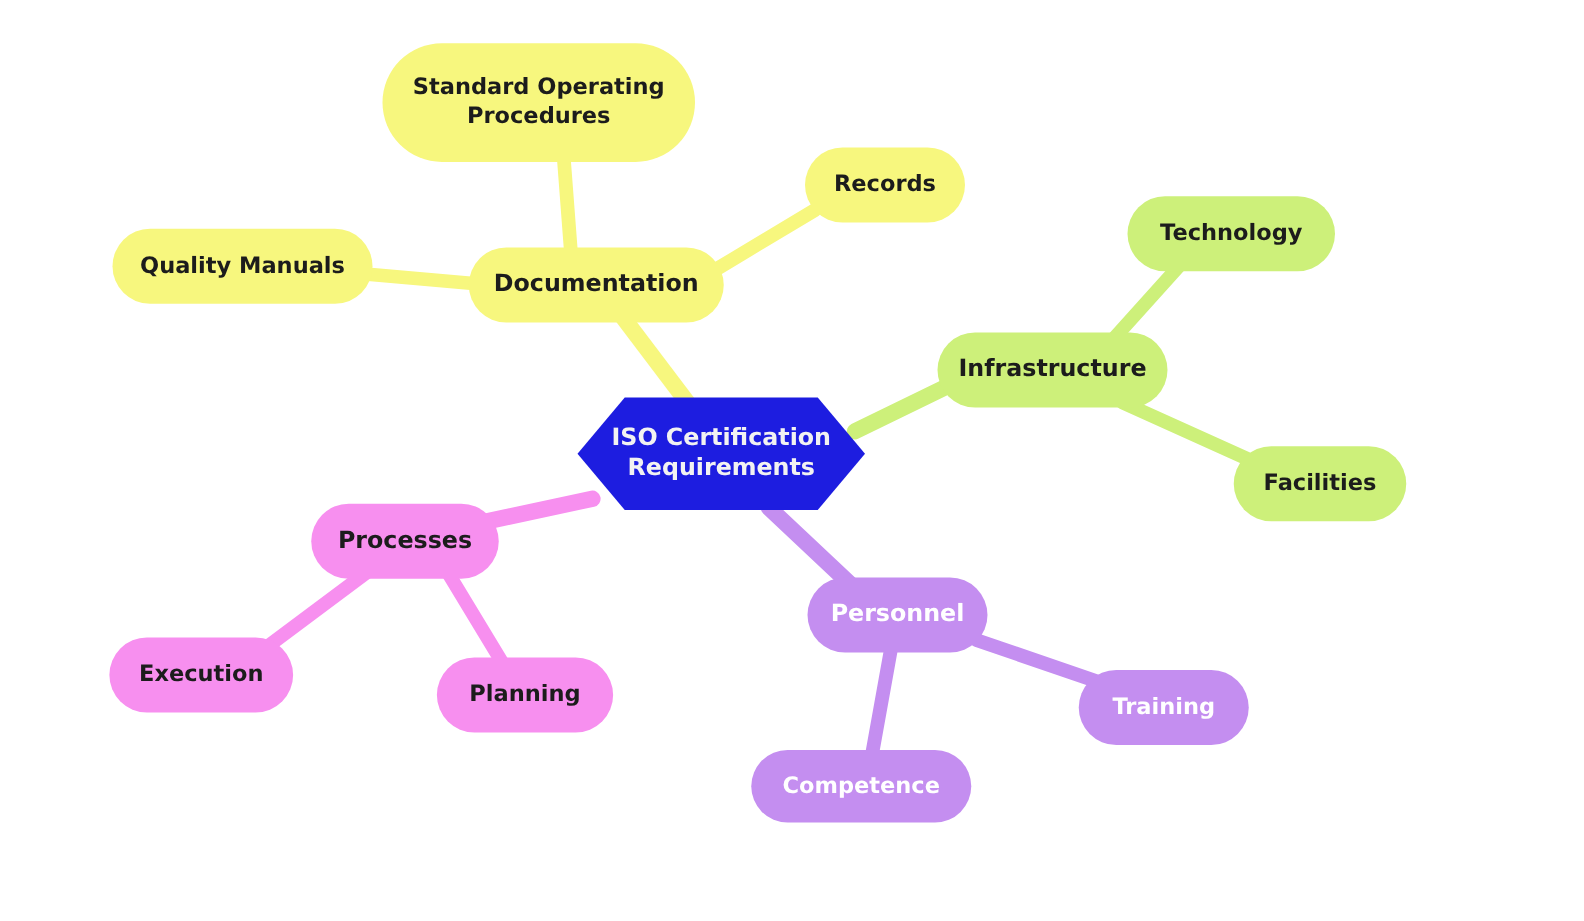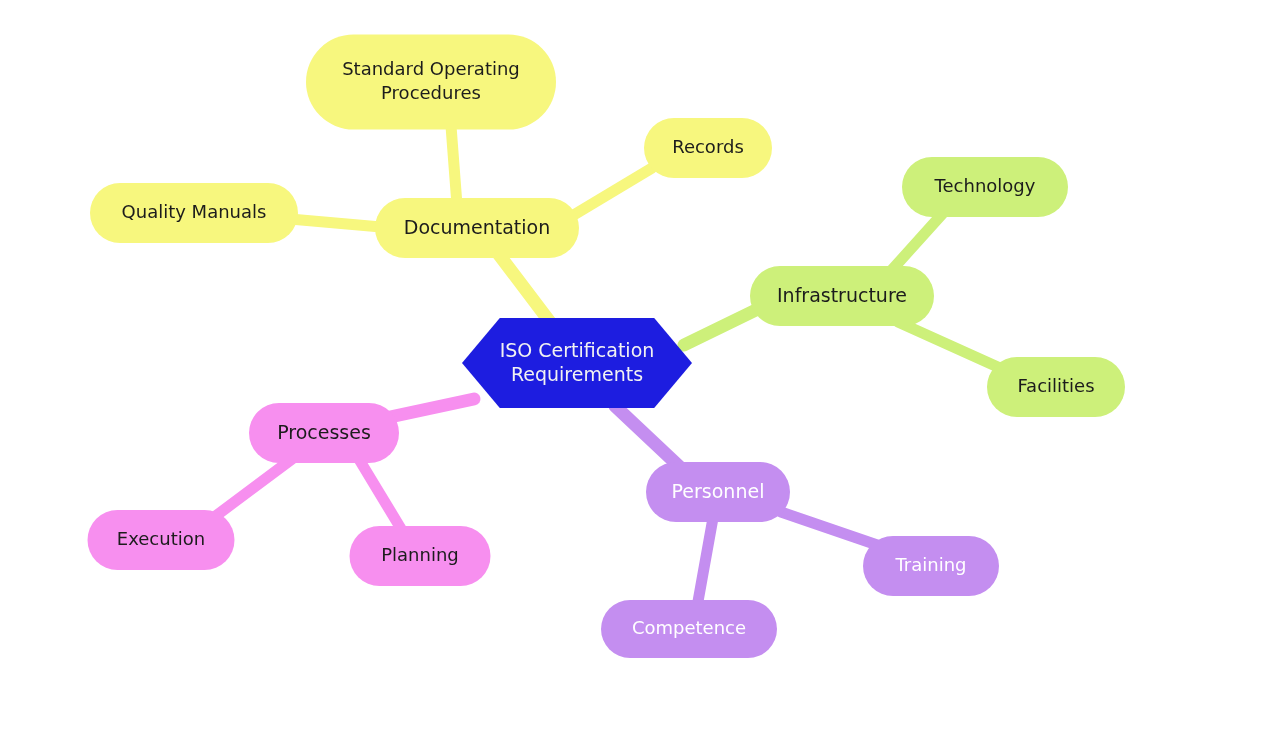--- a/index.html
+++ b/index.html
@@ -12,20 +12,21 @@
     width: 1267px;
     height: 737px;
     font-family: "DejaVu Sans", "Liberation Sans", sans-serif;
     overflow: hidden;
   }
   #mindmap-root {
     position: relative;
     width: 1267px;
     height: 737px;
     background: #ffffff;
+    font-weight: bold;
   }
   svg#mindmap-svg {
     display: block;
     width: 1267px;
     height: 737px;
   }
   .edge {
     fill: none;
     stroke-linecap: round;
     stroke-linejoin: round;

